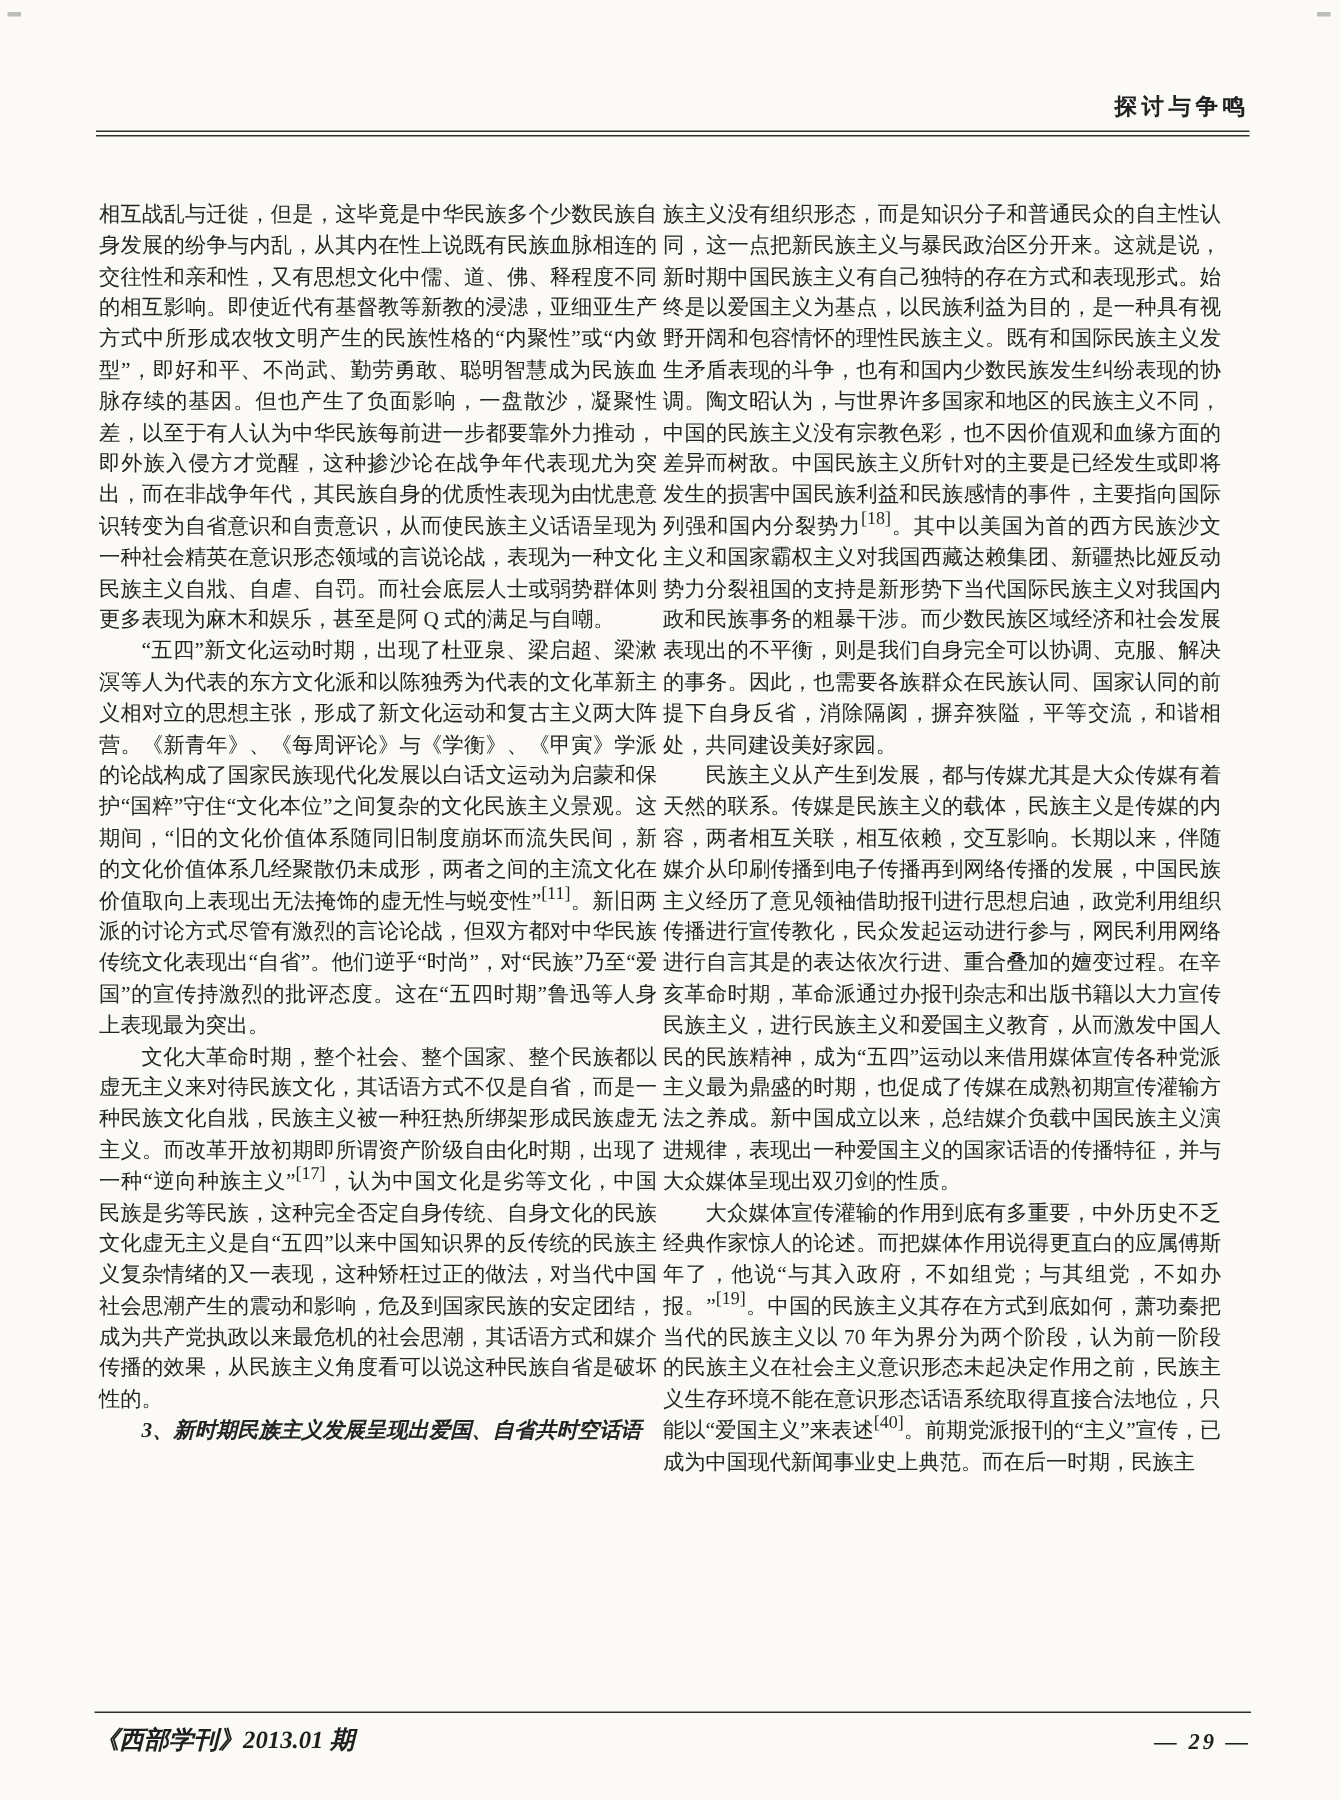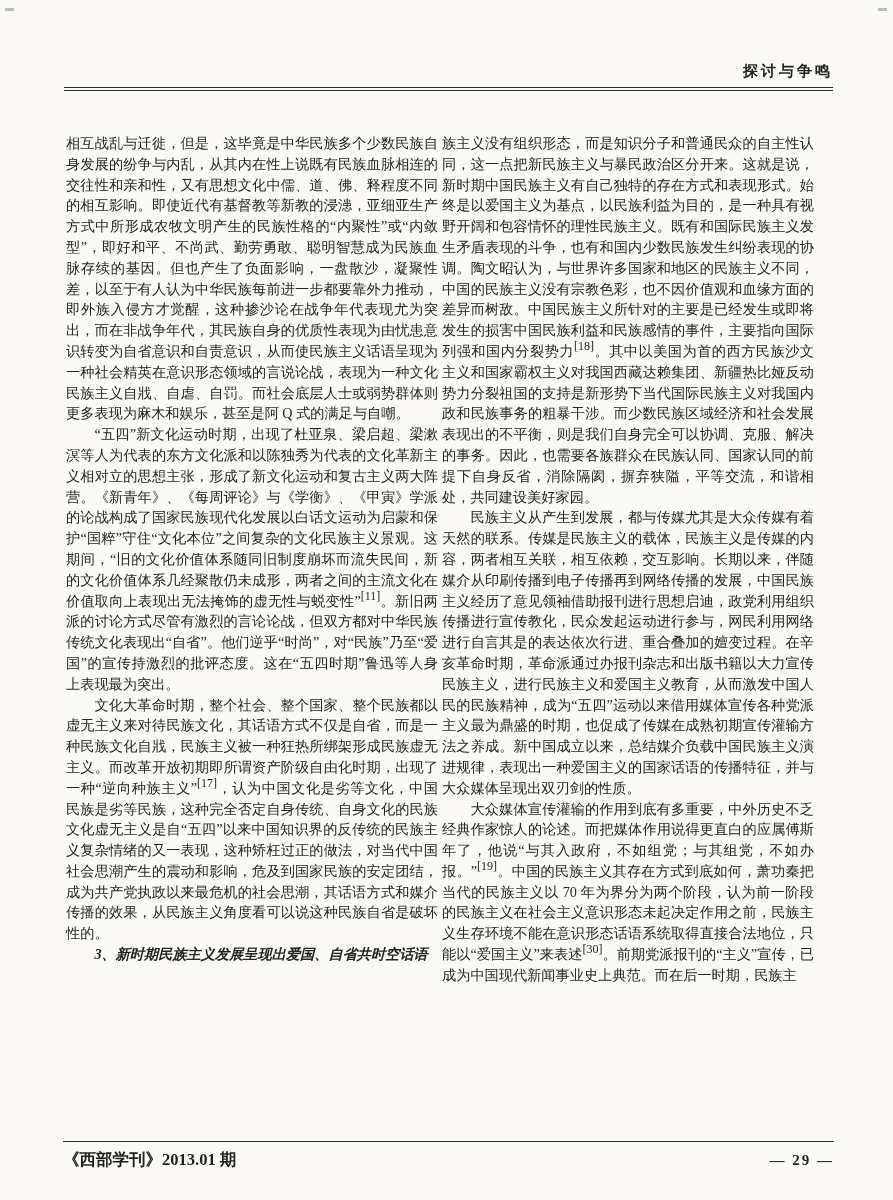--- a/index.html
+++ b/index.html
@@ -54,21 +54,21 @@
     font-size: 14px;
   }
   sup.cite {
     font-size: 12px; line-height: 0; vertical-align: super;
     letter-spacing: 0;
   }
   .footer {
     position: absolute; left: 63px; right: 59px; top: 1141px;
     border-top: 1.5px solid #2e2e2e;
     padding-top: 7px;
-    display: flex; justify-content: space-between; align-items: center;
+    display: flex; justify-content: space-between; align-items: flex-end; font-style: italic;
   }
   .journal-title {
     font-weight: 700; font-size: 16.5px; color: #1f1f1f;
   }
   .page-number {
     font-weight: 700; font-size: 15px; letter-spacing: 2px; color: #1f1f1f;
   }
 </style>
 </head>
 <body>
@@ -84,20 +84,20 @@
 <div class="content">
   <div class="column">
       <p class="body">相互战乱与迁徙，但是，这毕竟是中华民族多个少数民族自身发展的纷争与内乱，从其内在性上说既有民族血脉相连的交往性和亲和性，又有思想文化中儒、道、佛、释程度不同的相互影响。即使近代有基督教等新教的浸漶，亚细亚生产方式中所形成农牧文明产生的民族性格的“内聚性”或“内敛型”，即好和平、不尚武、勤劳勇敢、聪明智慧成为民族血脉存续的基因。但也产生了负面影响，一盘散沙，凝聚性差，以至于有人认为中华民族每前进一步都要靠外力推动，即外族入侵方才觉醒，这种掺沙论在战争年代表现尤为突出，而在非战争年代，其民族自身的优质性表现为由忧患意识转变为自省意识和自责意识，从而使民族主义话语呈现为一种社会精英在意识形态领域的言说论战，表现为一种文化民族主义自戕、自虐、自罚。而社会底层人士或弱势群体则更多表现为麻木和娱乐，甚至是阿 Q 式的满足与自嘲。</p>
       <p class="body indent">“五四”新文化运动时期，出现了杜亚泉、梁启超、梁漱溟等人为代表的东方文化派和以陈独秀为代表的文化革新主义相对立的思想主张，形成了新文化运动和复古主义两大阵营。《新青年》、《每周评论》与《学衡》、《甲寅》学派的论战构成了国家民族现代化发展以白话文运动为启蒙和保护“国粹”守住“文化本位”之间复杂的文化民族主义景观。这期间，“旧的文化价值体系随同旧制度崩坏而流失民间，新的文化价值体系几经聚散仍未成形，两者之间的主流文化在价值取向上表现出无法掩饰的虚无性与蜕变性”<sup class="cite">[11]</sup>。新旧两派的讨论方式尽管有激烈的言论论战，但双方都对中华民族传统文化表现出“自省”。他们逆乎“时尚”，对“民族”乃至“爱国”的宣传持激烈的批评态度。这在“五四时期”鲁迅等人身上表现最为突出。</p>
       <p class="body indent">文化大革命时期，整个社会、整个国家、整个民族都以虚无主义来对待民族文化，其话语方式不仅是自省，而是一种民族文化自戕，民族主义被一种狂热所绑架形成民族虚无主义。而改革开放初期即所谓资产阶级自由化时期，出现了一种“逆向种族主义”<sup class="cite">[17]</sup>，认为中国文化是劣等文化，中国民族是劣等民族，这种完全否定自身传统、自身文化的民族文化虚无主义是自“五四”以来中国知识界的反传统的民族主义复杂情绪的又一表现，这种矫枉过正的做法，对当代中国社会思潮产生的震动和影响，危及到国家民族的安定团结，成为共产党执政以来最危机的社会思潮，其话语方式和媒介传播的效果，从民族主义角度看可以说这种民族自省是破坏性的。</p>
       <p class="subheading indent">3、新时期民族主义发展呈现出爱国、自省共时空话语</p>
     </div>
   <div class="column">
       <p class="body">族主义没有组织形态，而是知识分子和普通民众的自主性认同，这一点把新民族主义与暴民政治区分开来。这就是说，新时期中国民族主义有自己独特的存在方式和表现形式。始终是以爱国主义为基点，以民族利益为目的，是一种具有视野开阔和包容情怀的理性民族主义。既有和国际民族主义发生矛盾表现的斗争，也有和国内少数民族发生纠纷表现的协调。陶文昭认为，与世界许多国家和地区的民族主义不同，中国的民族主义没有宗教色彩，也不因价值观和血缘方面的差异而树敌。中国民族主义所针对的主要是已经发生或即将发生的损害中国民族利益和民族感情的事件，主要指向国际列强和国内分裂势力<sup class="cite">[18]</sup>。其中以美国为首的西方民族沙文主义和国家霸权主义对我国西藏达赖集团、新疆热比娅反动势力分裂祖国的支持是新形势下当代国际民族主义对我国内政和民族事务的粗暴干涉。而少数民族区域经济和社会发展表现出的不平衡，则是我们自身完全可以协调、克服、解决的事务。因此，也需要各族群众在民族认同、国家认同的前提下自身反省，消除隔阂，摒弃狭隘，平等交流，和谐相处，共同建设美好家园。</p>
       <p class="body indent">民族主义从产生到发展，都与传媒尤其是大众传媒有着天然的联系。传媒是民族主义的载体，民族主义是传媒的内容，两者相互关联，相互依赖，交互影响。长期以来，伴随媒介从印刷传播到电子传播再到网络传播的发展，中国民族主义经历了意见领袖借助报刊进行思想启迪，政党利用组织传播进行宣传教化，民众发起运动进行参与，网民利用网络进行自言其是的表达依次行进、重合叠加的嬗变过程。在辛亥革命时期，革命派通过办报刊杂志和出版书籍以大力宣传民族主义，进行民族主义和爱国主义教育，从而激发中国人民的民族精神，成为“五四”运动以来借用媒体宣传各种党派主义最为鼎盛的时期，也促成了传媒在成熟初期宣传灌输方法之养成。新中国成立以来，总结媒介负载中国民族主义演进规律，表现出一种爱国主义的国家话语的传播特征，并与大众媒体呈现出双刃剑的性质。</p>
-      <p class="body indent">大众媒体宣传灌输的作用到底有多重要，中外历史不乏经典作家惊人的论述。而把媒体作用说得更直白的应属傅斯年了，他说“与其入政府，不如组党；与其组党，不如办报。”<sup class="cite">[19]</sup>。中国的民族主义其存在方式到底如何，萧功秦把当代的民族主义以 70 年为界分为两个阶段，认为前一阶段的民族主义在社会主义意识形态未起决定作用之前，民族主义生存环境不能在意识形态话语系统取得直接合法地位，只能以“爱国主义”来表述<sup class="cite">[30]</sup>。前期党派报刊的“主义”宣传，已成为中国现代新闻事业史上典范。而在后一时期，民族主</p>
+      <p class="body indent">大众媒体宣传灌输的作用到底有多重要，中外历史不乏经典作家惊人的论述。而把媒体作用说得更直白的应属傅斯年了，他说“与其入政府，不如组党；与其组党，不如办报。”<sup class="cite">[19]</sup>。中国的民族主义其存在方式到底如何，萧功秦把当代的民族主义以 70 年为界分为两个阶段，认为前一阶段的民族主义在社会主义意识形态未起决定作用之前，民族主义生存环境不能在意识形态话语系统取得直接合法地位，只能以“爱国主义”来表述<sup class="cite">[40]</sup>。前期党派报刊的“主义”宣传，已成为中国现代新闻事业史上典范。而在后一时期，民族主</p>
     </div>
 </div>
 
 <div class="footer">
   <span class="journal-title">《西部学刊》2013.01 期</span>
   <span class="page-number">— 29 —</span>
 </div>
 
 </body></html>

